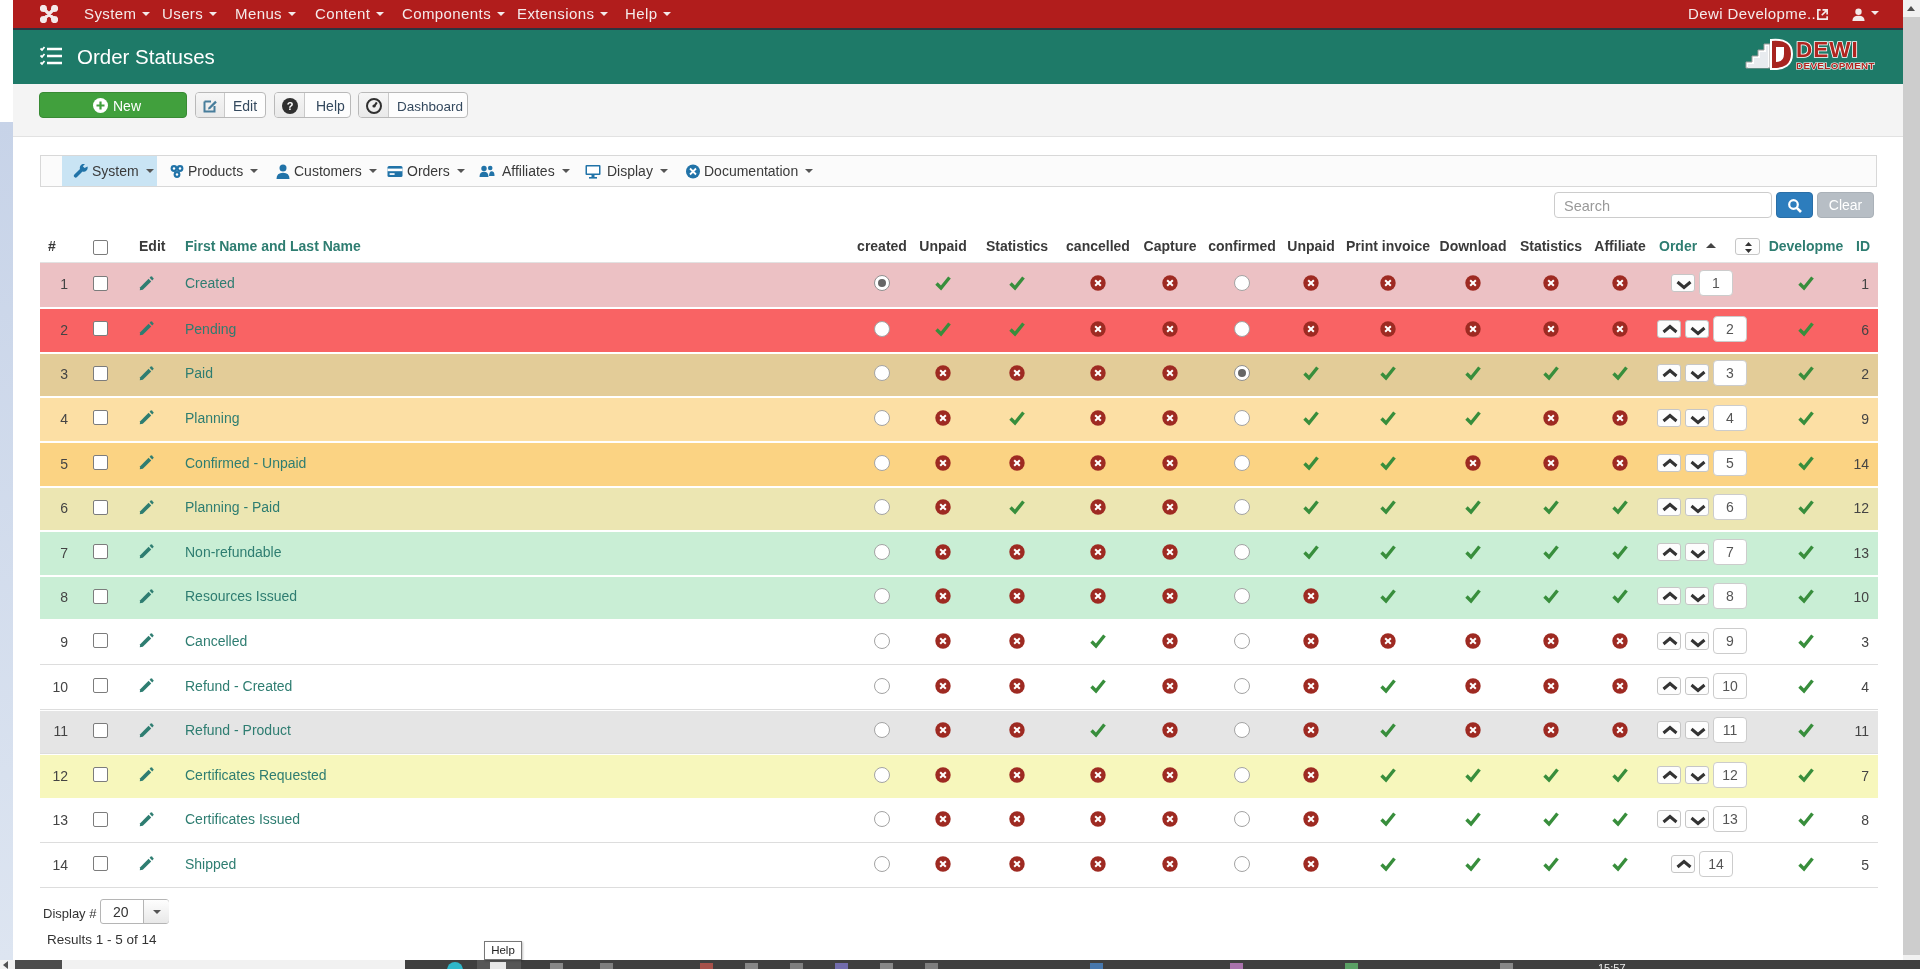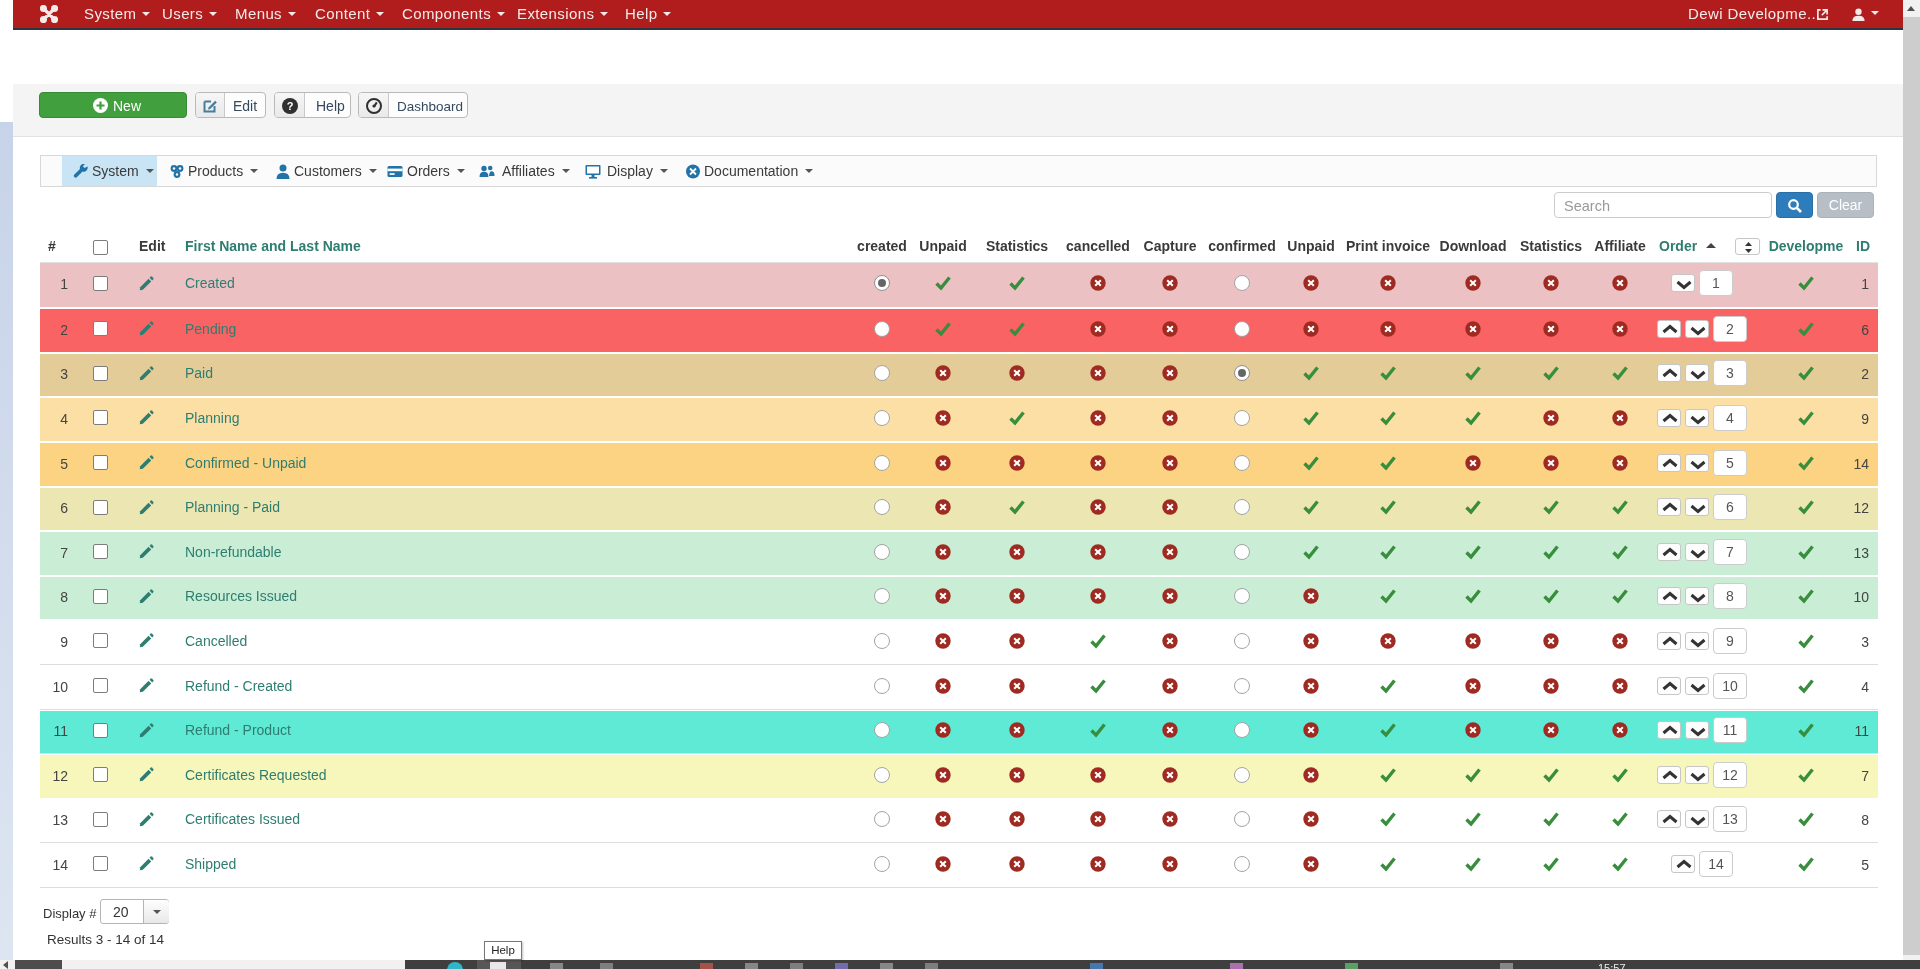--- a/index.html
+++ b/index.html
@@ -54,20 +54,43 @@
         <path d="M7 2 H12 V7 M12 2 L6.2 7.8" stroke="#f4eaea" stroke-width="1.8" fill="none"></path>
       </svg>
       <svg class="ab" style="left:1838px;top:7px" width="15" height="15" viewBox="0 0 16 16">
         <g fill="#f4eaea">
           <circle cx="8" cy="5" r="3.4"></circle>
           <path d="M1.5 15 Q1.5 9.2 8 9.2 Q14.5 9.2 14.5 15 Z"></path>
         </g>
       </svg>
       <span class="caret ab" style="left:1852px;top:13px"></span>
     </div>
+    <div class="thead">
+      <svg class="ab" style="left:27px;top:16px" width="22" height="20" viewBox="0 0 22 20">
+        <g stroke="#fff" stroke-width="2.6" fill="none">
+          <path d="M7 3 H22 M7 10 H22 M7 17 H22"></path>
+        </g>
+        <g stroke="#fff" stroke-width="1.8" fill="none">
+          <path d="M0.5 2.5 L2 4 L4.5 1"></path>
+          <path d="M0.5 9.5 L2 11 L4.5 8"></path>
+          <path d="M0.5 16.5 L2 18 L4.5 15"></path>
+        </g>
+      </svg>
+      <span class="ab" style="left:64px;top:15px;font-size:20.5px;color:#fff">Order Statuses</span>
+      <div class="ab" style="left:1727px;top:4px;width:152px;height:42px"><svg width="152" height="42" viewBox="0 0 152 42">
+          <g>
+            <path d="M6 34 L6 28 L12 28 L12 22 L18 22 L18 16 L24 16 L24 10 L30 10 L30 34 Z" fill="#fff" stroke="#9e9e9e" stroke-width="1"></path>
+            <path d="M8 34 L8 30 L14 30 L14 24 L20 24 L20 18 L26 18 L26 12 L28 12 L28 34 Z" fill="#e8ebef"></path>
+            <path d="M31 6 Q52 4 52 20 Q52 36 31 35 L31 6 Z" fill="#a8241f" stroke="#fff" stroke-width="2"></path>
+            <path d="M36 13 L44 13 L44 20 Q44 28 36 28 Z" fill="#fff"></path>
+          </g>
+          <text x="56" y="23" font-family="Liberation Sans,sans-serif" font-size="22.5" font-weight="bold" fill="#b02620" stroke="#fff" stroke-width="1.6" paint-order="stroke" letter-spacing="1">DEWI</text>
+          <text x="56" y="34.5" font-family="Liberation Sans,sans-serif" font-size="9.8" font-weight="bold" fill="#b02620" stroke="#fff" stroke-width="1.2" paint-order="stroke" letter-spacing="0.4">DEVELOPMENT</text>
+        </svg></div>
+    </div>
     <div class="tool">
       <div class="btn" style="left:26px;width:148px;background:#41a03d;border:1px solid #388a34;color:#fff">
         <svg class="ab" style="left:53px;top:5px" width="15" height="15" viewBox="0 0 15 15">
           <circle cx="7.5" cy="7.5" r="7.5" fill="#fff"></circle>
           <path d="M7.5 3.5 V11.5 M3.5 7.5 H11.5" stroke="#41a03d" stroke-width="2.2"></path>
         </svg>
         <span class="ab" style="left:73px;top:5px;line-height:16px">New</span>
       </div>
       <div class="btn gbtn" style="left:182px;width:71px">
         <span class="ic" style="width:29px">
@@ -753,21 +776,21 @@
         </svg></span>
       <span class="ab obtn" style="left:1645.0px;top:10.5px"><svg width="24" height="18" viewBox="0 0 24 18">
           <path d="M5.5 7 L12 12.5 L18.5 7" stroke="#333" stroke-width="3" fill="none"></path>
         </svg></span>
       <span class="oin" style="left:1673px;top:6.5px">10</span>
       <svg class="ab" style="left:1757px;top:10.5px" width="18" height="18" viewBox="0 0 18 18">
         <path d="M2.5 9.5 L7 14 L15.5 3.5" stroke="#388e3c" stroke-width="3.4" fill="none"></path>
       </svg>
       <span class="num" style="left:1789px;top:12.5px;width:40px;text-align:right">4</span>
     </div>
-    <div class="row" style="top:710.6px;height:42.6px;background:#5eead4;box-shadow:0 1px 0 #ddd;">
+    <div class="row" style="top:710.6px;height:42.6px;background:#e5e5e5;box-shadow:0 1px 0 #ddd;">
       <span class="num" style="left:0;top:12.5px;width:28px;text-align:right">11</span>
       <span class="cb ab" style="left:53px;top:12.0px"></span>
       <svg class="ab" style="left:98.5px;top:12.0px" width="15" height="15" viewBox="0 0 15 15">
         <g fill="#2e7d71">
           <path d="M1.2 11.2 L9.6 2.8 L12.2 5.4 L3.8 13.8 L0.8 14.2 Z"></path>
           <path d="M10.6 1.8 L11.9 0.5 Q12.3 0.1 12.8 0.5 L14.5 2.2 Q14.9 2.7 14.5 3.1 L13.2 4.4 Z"></path>
         </g>
       </svg>
       <span class="rlink" style="top:12.5px">Refund - Product</span>
       <span class="ab" style="left:834px;top:11.5px;width:16px;height:16px;border:1px solid #a3a3a3;border-radius:50%;background:#fff"></span>
@@ -983,21 +1006,21 @@
       </svg>
       <span class="num" style="left:1789px;top:12.5px;width:40px;text-align:right">5</span>
     </div>
     <span class="ab" style="left:30px;top:906px;font-size:13px;color:#333">Display #</span>
     <div class="ab" style="left:87px;top:899px;width:69px;height:25px;background:#fff;border:1px solid #b5b5b5;border-radius:3px">
       <span class="ab" style="left:12px;top:4px;font-size:14px;color:#333">20</span>
       <span class="ab" style="left:42px;top:0;width:26px;height:23px;background:linear-gradient(#fefefe,#e8e8e8);border-left:1px solid #b5b5b5;border-radius:0 3px 3px 0">
         <span class="caret" style="border-top-color:#555;position:absolute;left:9px;top:10px;margin:0"></span>
       </span>
     </div>
-    <span class="ab" style="left:34px;top:932px;font-size:13.5px;color:#333">Results 3 - 14 of 14</span>
+    <span class="ab" style="left:34px;top:932px;font-size:13.5px;color:#333">Results 1 - 5 of 14</span>
   </div>
 <div class="sb-v">
     <div class="ab" style="left:0;top:0;width:17px;height:17px;background:#f1f1f1">
       <span class="ab" style="left:4px;top:6px;width:0;height:0;border-left:4.5px solid transparent;border-right:4.5px solid transparent;border-bottom:5px solid #505050"></span>
     </div>
     <div class="ab" style="left:0;top:17px;width:17px;height:938px;background:#cdcdcd"></div>
   </div>
 <div class="ab" style="left:0;top:960px;width:405px;height:9px;background:#f1f1f1">
     <span class="ab" style="left:3px;top:1px;width:0;height:0;border-top:4px solid transparent;border-bottom:4px solid transparent;border-right:5px solid #505050"></span>
     <span class="ab" style="left:15px;top:0;width:47px;height:9px;background:#4d4d4d"></span>

